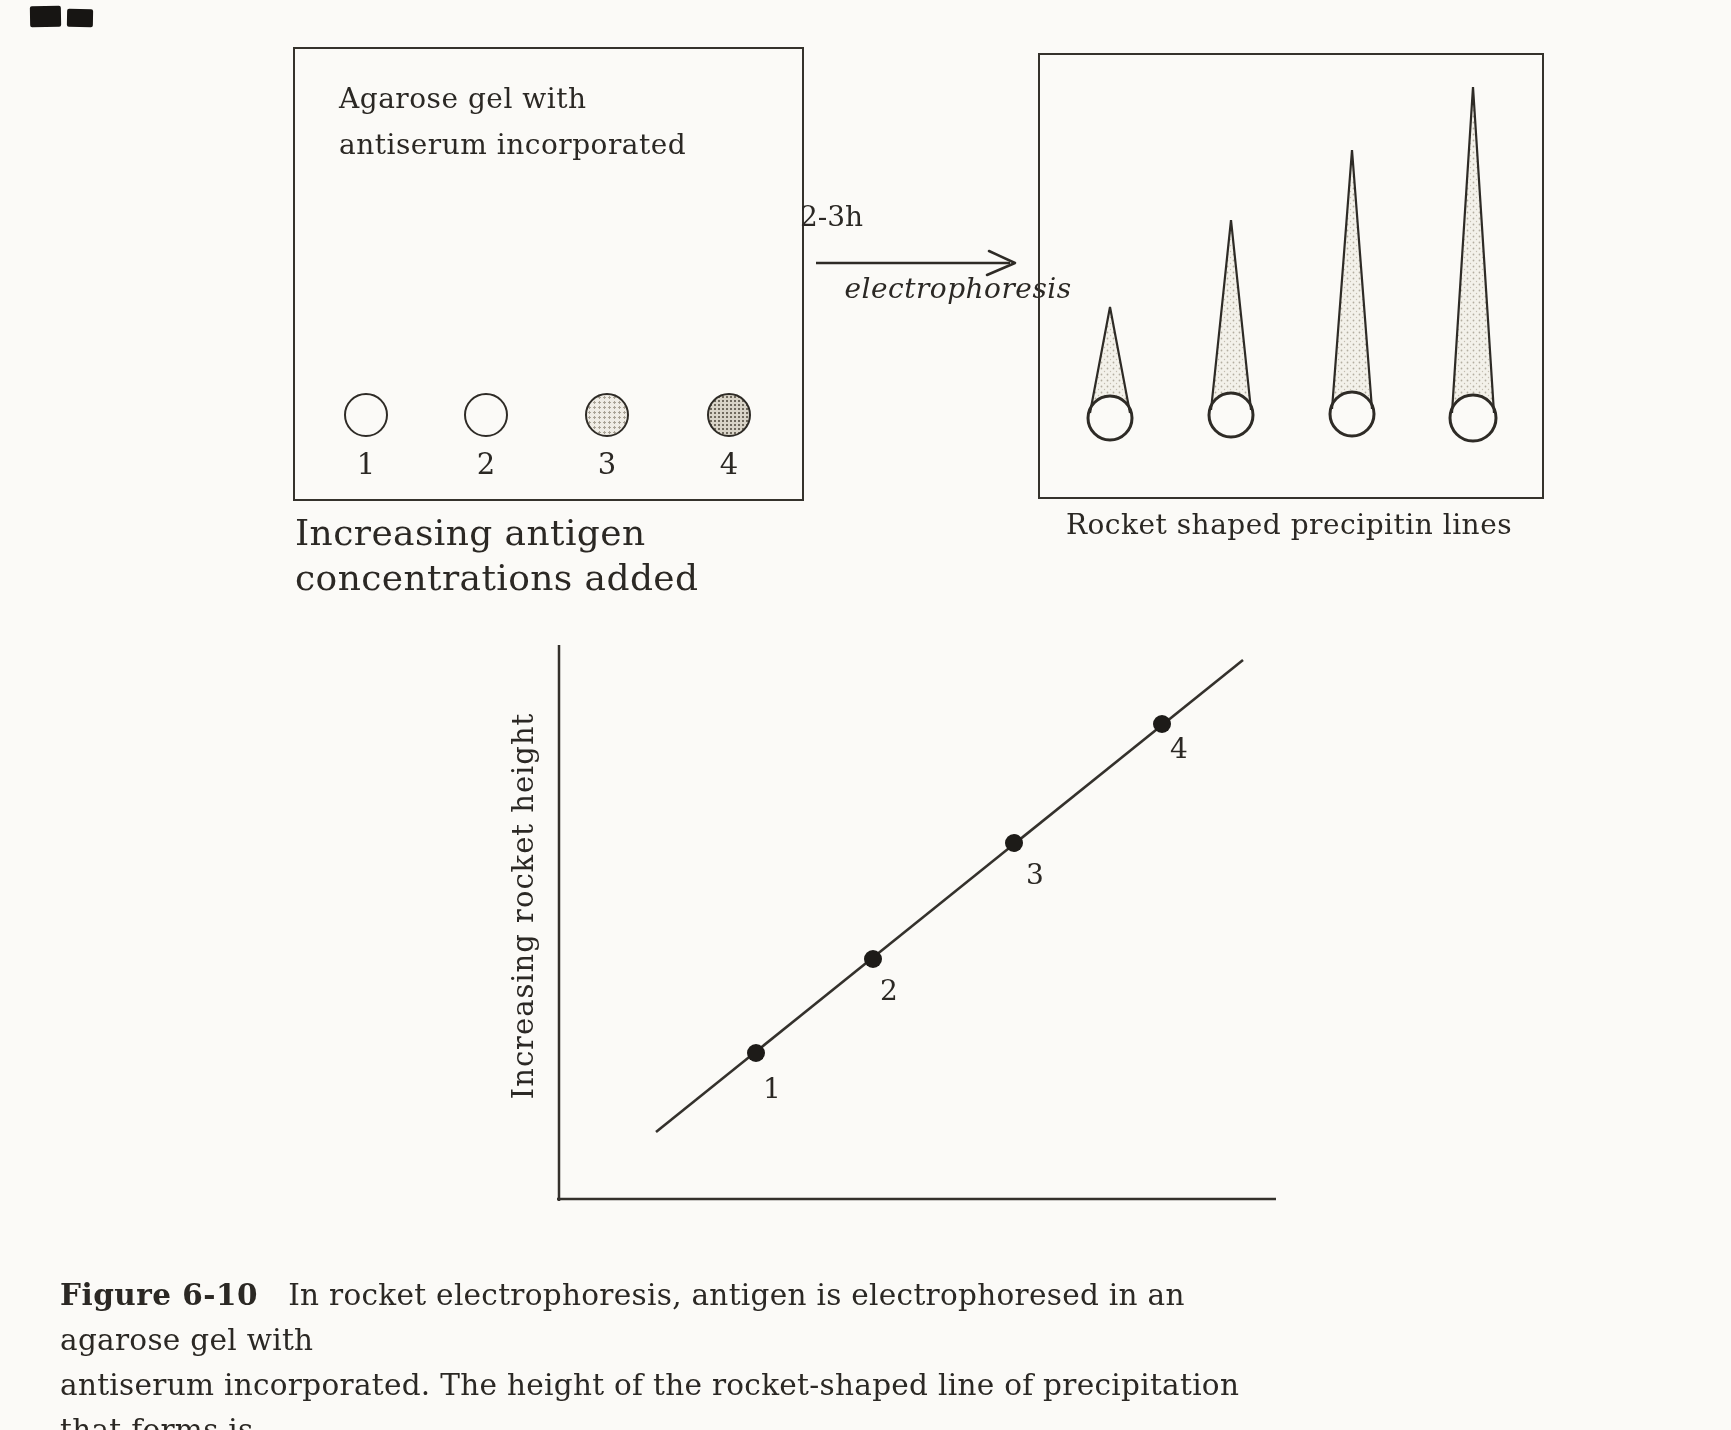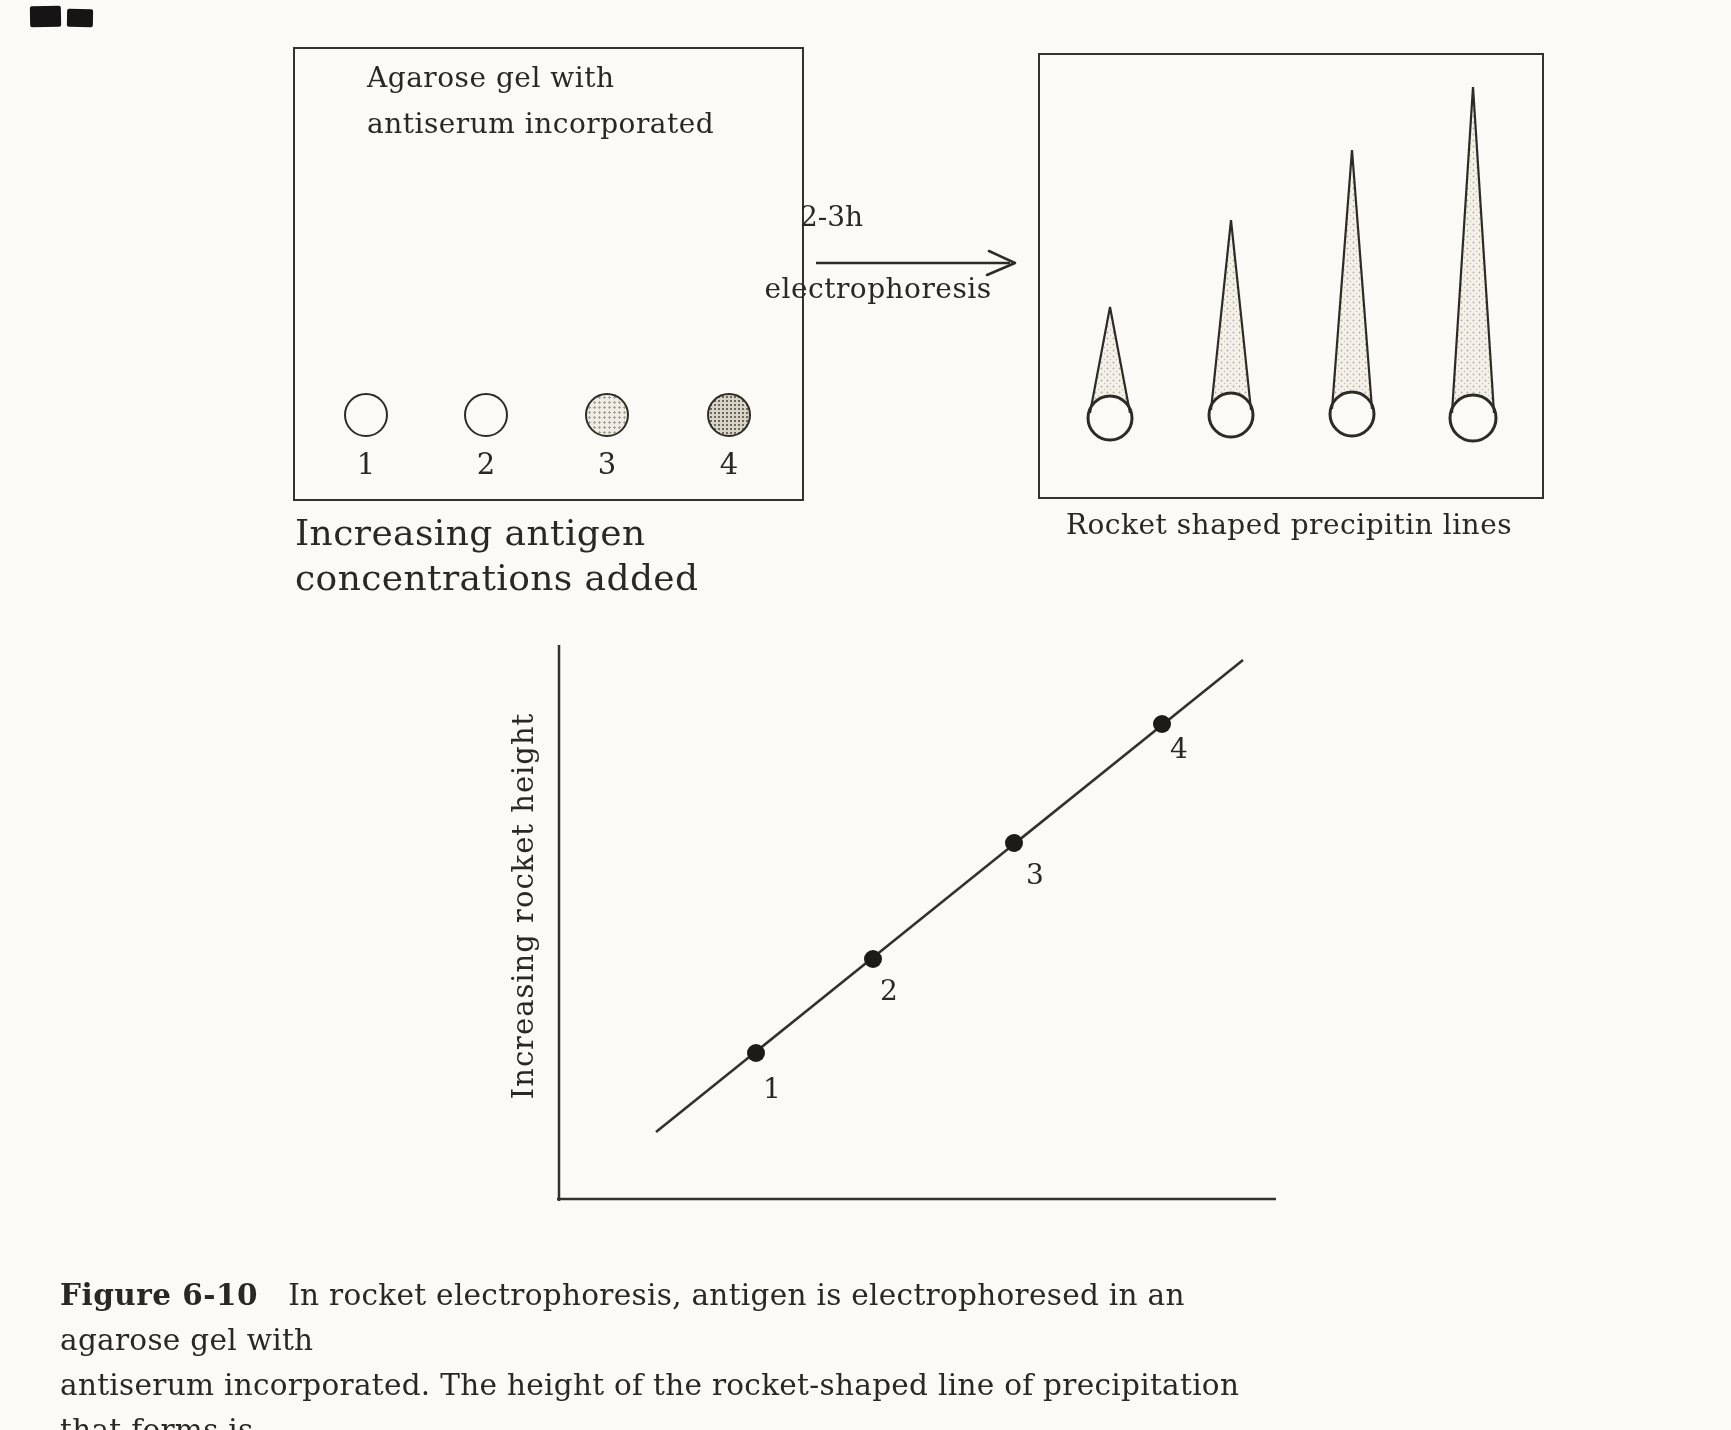--- a/index.html
+++ b/index.html
@@ -14,40 +14,40 @@
   
   .scan-mark{position:absolute;background:#171513;border-radius:2px;}
   .mark1{left:30px;top:6px;width:31px;height:21px;transform:rotate(-1deg);}
   .mark2{left:67px;top:9px;width:26px;height:18px;transform:rotate(1deg);}
 
   
   .panel{position:absolute;border:2.5px solid #35322c;background:transparent;}
   .gel-box{left:293px;top:47px;width:507px;height:450px;}
   .rocket-box{left:1038px;top:53px;width:502px;height:442px;}
 
-  .gel-label{position:absolute;left:44px;top:6px;width:370px;
-    font-size:28px;line-height:46px;letter-spacing:.5px;margin-left:28px;}
+  .gel-label{position:absolute;left:44px;top:27px;width:370px;
+    font-size:28px;line-height:46px;letter-spacing:.5px;}
 
   .well{position:absolute;border:2.5px solid #2e2b26;border-radius:50%;background:#fbfaf7;box-sizing:border-box;}
   .well.shade-light{
     background-color:#efece5;
     background-image:radial-gradient(#a9a396 1px, transparent 1.4px);
     background-size:5px 5px;}
   .well.shade-dark{
     background-color:#d8d3c7;
     background-image:radial-gradient(#6f695d 1.1px, transparent 1.5px);
     background-size:4px 4px;}
   .well-num{position:absolute;width:28px;text-align:center;font-size:29px;}
 
   .gel-caption{position:absolute;left:295px;top:510px;width:560px;
     font-size:36px;line-height:45px;letter-spacing:.4px;}
 
   .arrow-top{position:absolute;left:800px;top:200px;width:235px;text-align:left;font-size:28px;}
   .arrow-svg{position:absolute;left:800px;top:246px;}
-  .arrow-bottom{position:absolute;left:758px;top:272px;width:240px;text-align:center;font-size:28px;letter-spacing:.5px;}
+  .arrow-bottom{position:absolute;left:838px;top:272px;width:240px;text-align:center;font-size:28px;letter-spacing:.5px;font-style:italic;}
 
   .rocket-caption{position:absolute;left:1038px;top:508px;width:502px;text-align:center;
     font-size:28px;letter-spacing:.5px;}
 
   
   .graph-svg{position:absolute;left:480px;top:620px;}
   .graph-ylabel{position:absolute;left:313px;top:889px;width:420px;height:34px;
     text-align:center;font-size:29px;letter-spacing:1px;
     transform:rotate(-90deg);transform-origin:center center;}
   .graph-xlabel{position:absolute;left:559px;top:1208px;width:717px;text-align:center;

